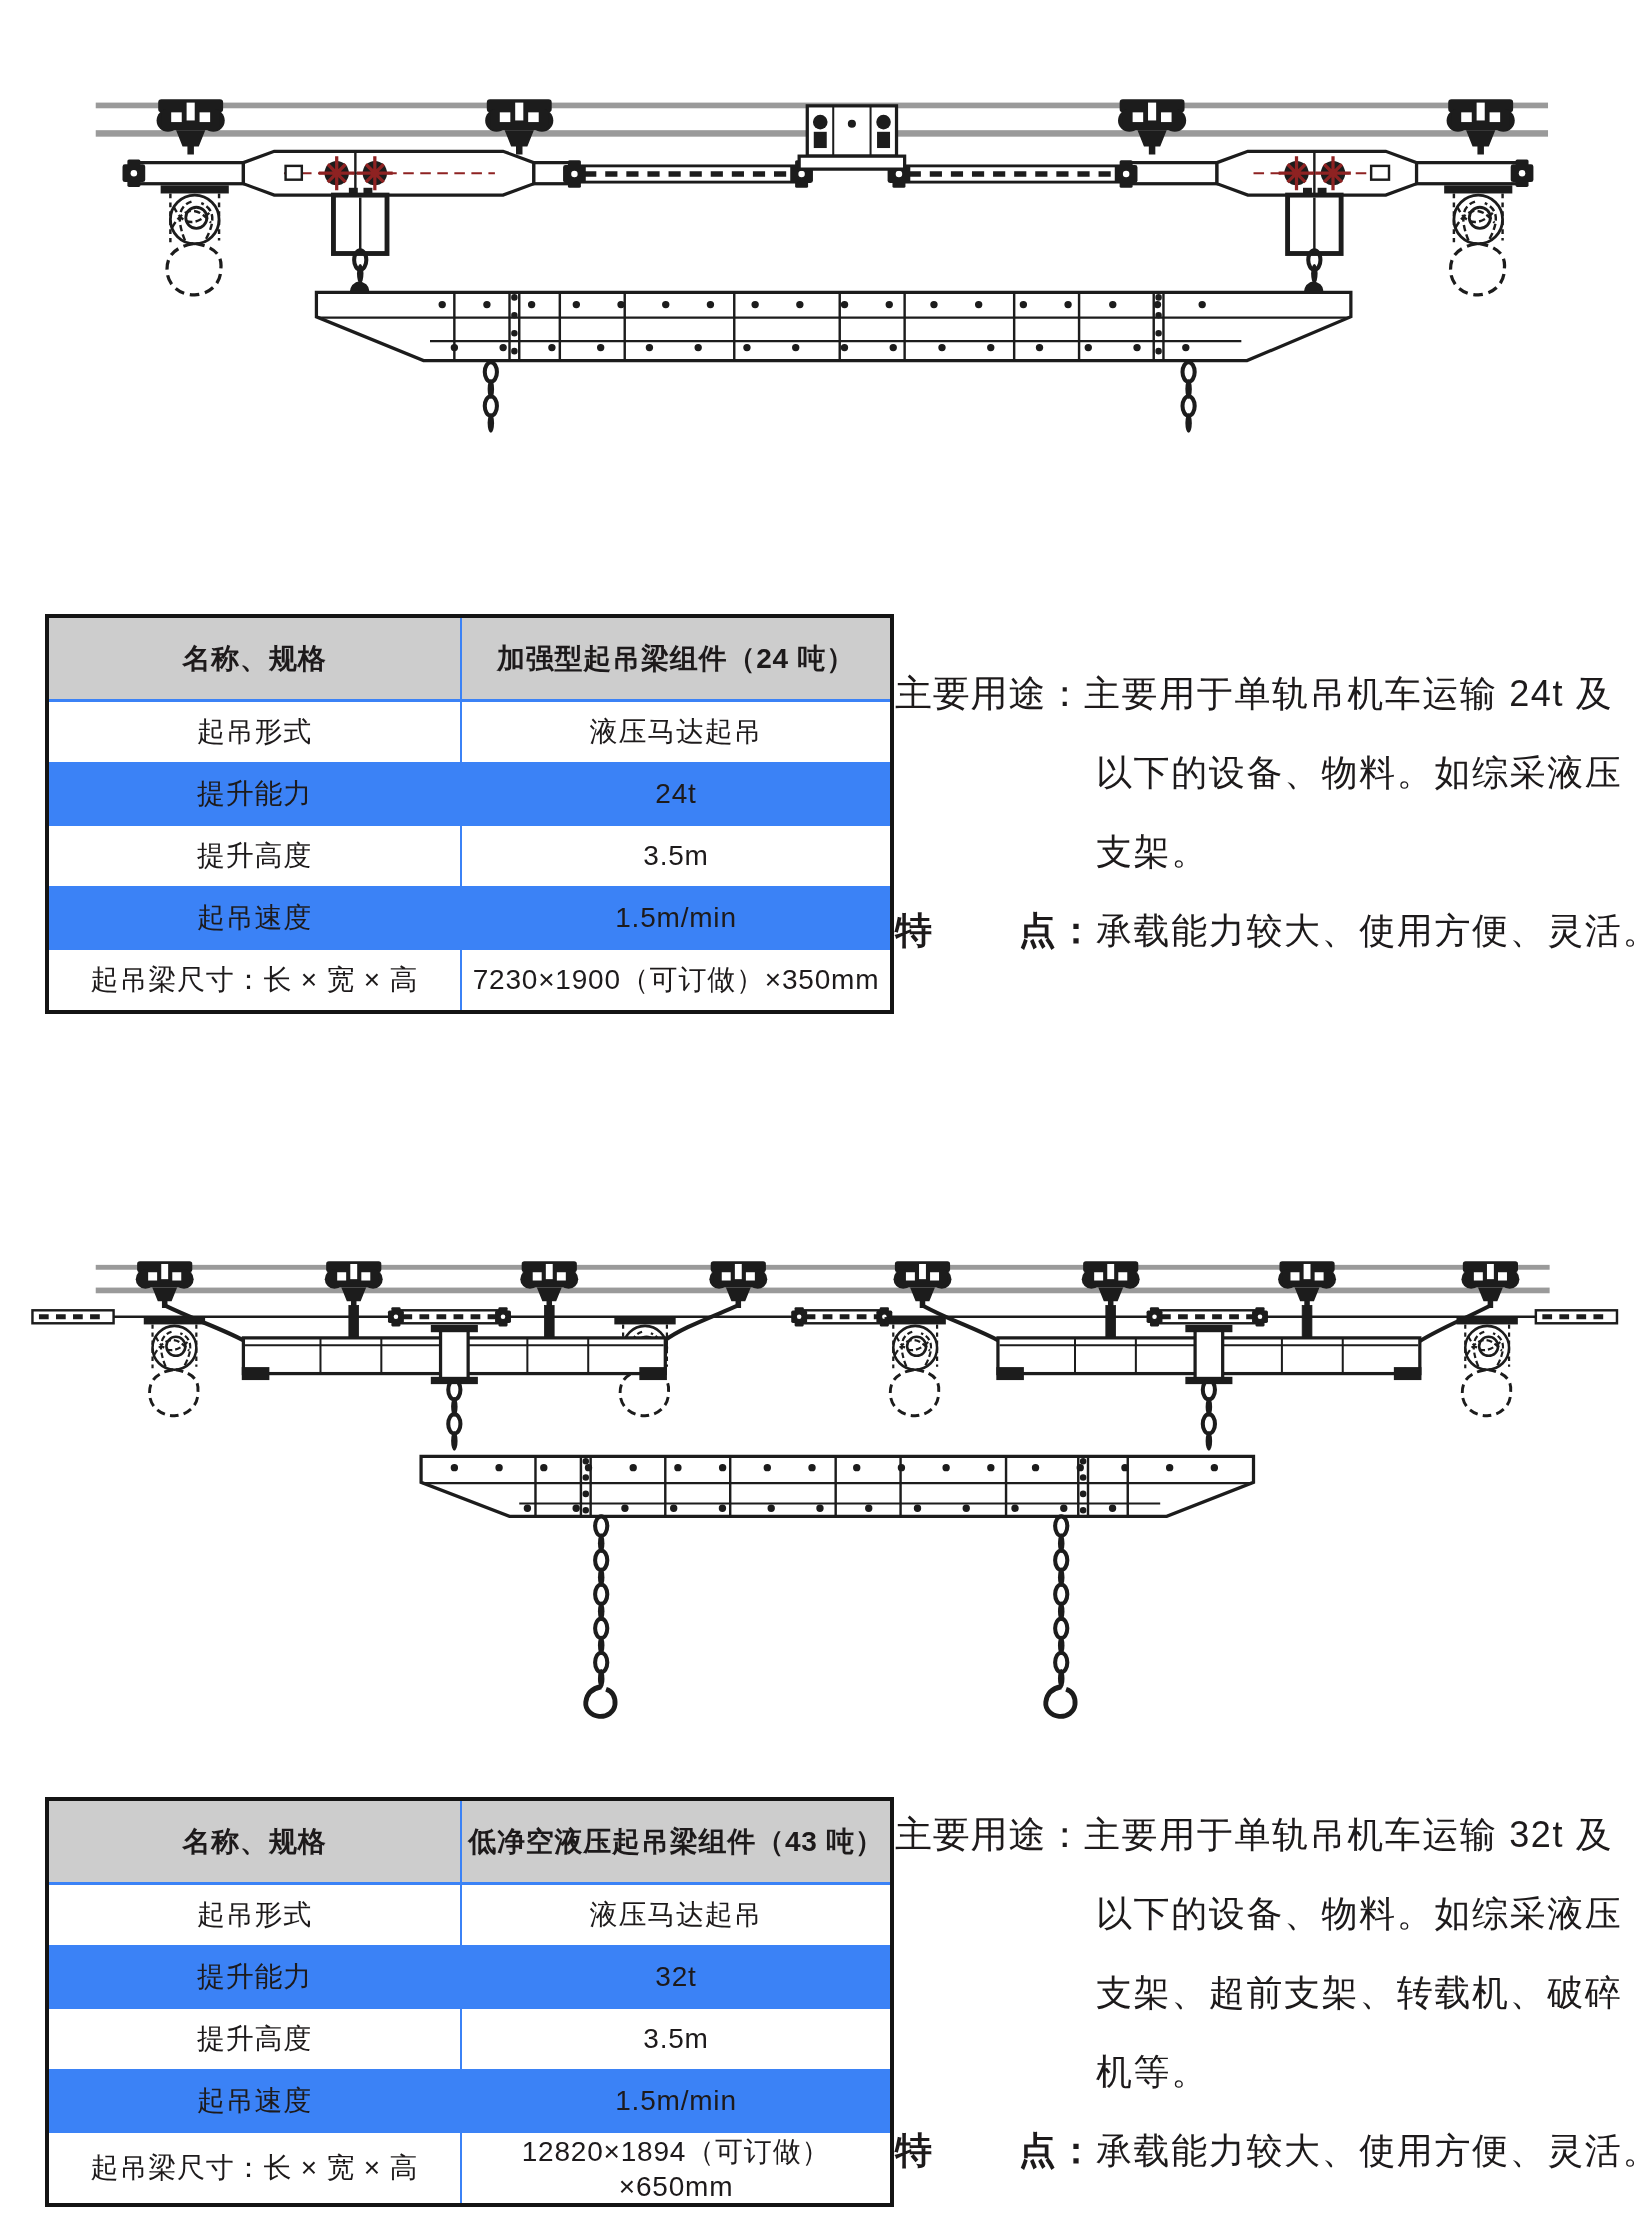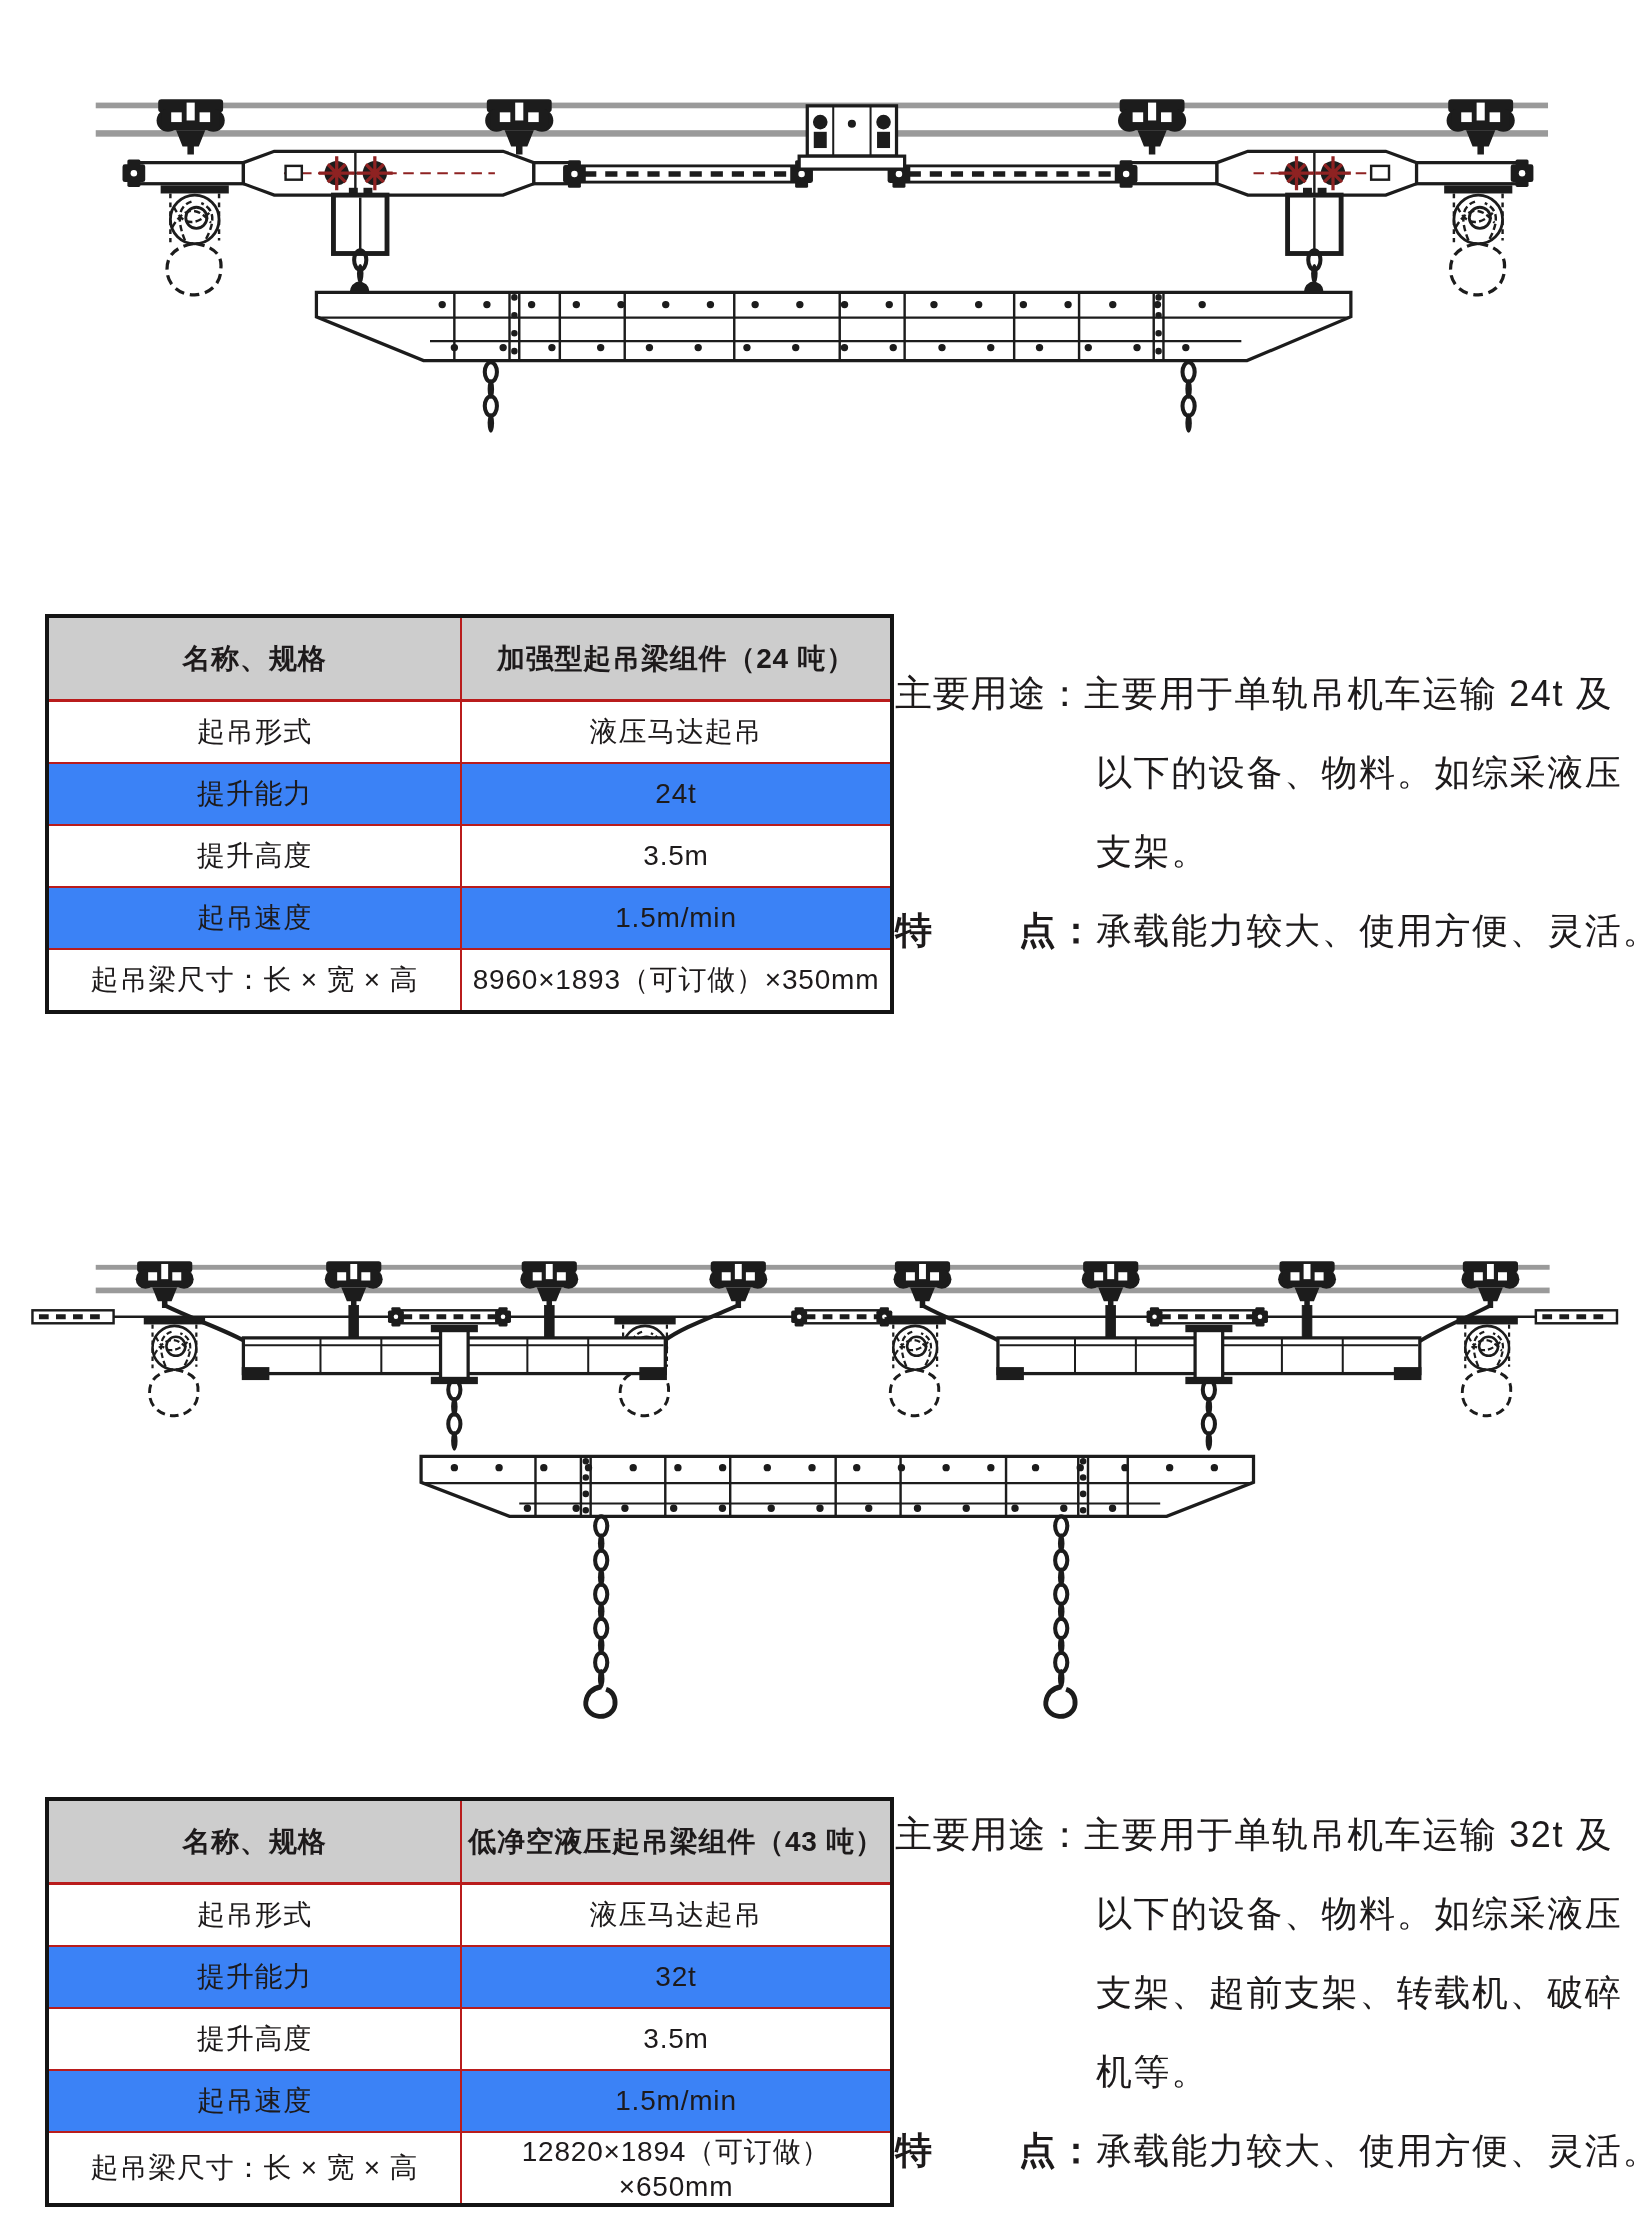--- a/index.html
+++ b/index.html
@@ -2,21 +2,21 @@
 <html style="font-size:13px"><head>
 <meta charset="utf-8">
 <style>
   html,body{margin:0;padding:0;background:#ffffff;}
   .page{position:relative;width:1647px;height:2216px;background:#ffffff;overflow:hidden;
         font-family:"Liberation Sans","DejaVu Sans",sans-serif;color:#1d1a1b;}
   .diagram{position:absolute;left:0;}
   
   table.spec{position:absolute;left:45px;width:845px;border-collapse:collapse;table-layout:fixed;
              background:#fff;border:4.9px solid #141414;}
-  table.spec td{border:2px solid #b91c1c;text-align:center;vertical-align:middle;
+  table.spec td{border:2px solid #3b82f6;text-align:center;vertical-align:middle;
                 font-size:28px;height:60px;letter-spacing:0.8px;padding:0 4.9px;color:#1d1a1b;}
   table.spec tr.hdr td{height:81px;background:#cdcdcd;font-weight:bold;font-size:28px;border-bottom-width:3.2px;}
   table.spec tr.alt td{background:#3b82f6;}
   
   .note{position:absolute;left:895px;width:759px;font-size:36px;line-height:79px;letter-spacing:1.6px;}
   .note .row{white-space:nowrap;}
   .lbl{font-weight:normal;font-size:37px;letter-spacing:0.8px;}
   .feat-lbl{display:inline-flex;justify-content:space-between;width:201px;font-weight:bold;font-size:37px;}
   .indent{padding-left:201px;}
 </style>
@@ -204,21 +204,21 @@
     <tr>
       <td>提升高度</td>
       <td>3.5m</td>
     </tr>
     <tr class="alt">
       <td>起吊速度</td>
       <td>1.5m/min</td>
     </tr>
     <tr>
       <td>起吊梁尺寸：长 × 宽 × 高</td>
-      <td>8960×1893（可订做）×350mm</td>
+      <td>7230×1900（可订做）×350mm</td>
     </tr>
   </tbody>
     </table>
 
   <div class="note" style="top:654px">
     <div class="row">
       <span class="lbl">主要用途：</span><span>主要用于单轨吊机车运输 24t 及</span>
     </div>
     <div class="row indent">以下的设备、物料。如综采液压</div>
     <div class="row indent">支架。</div>

